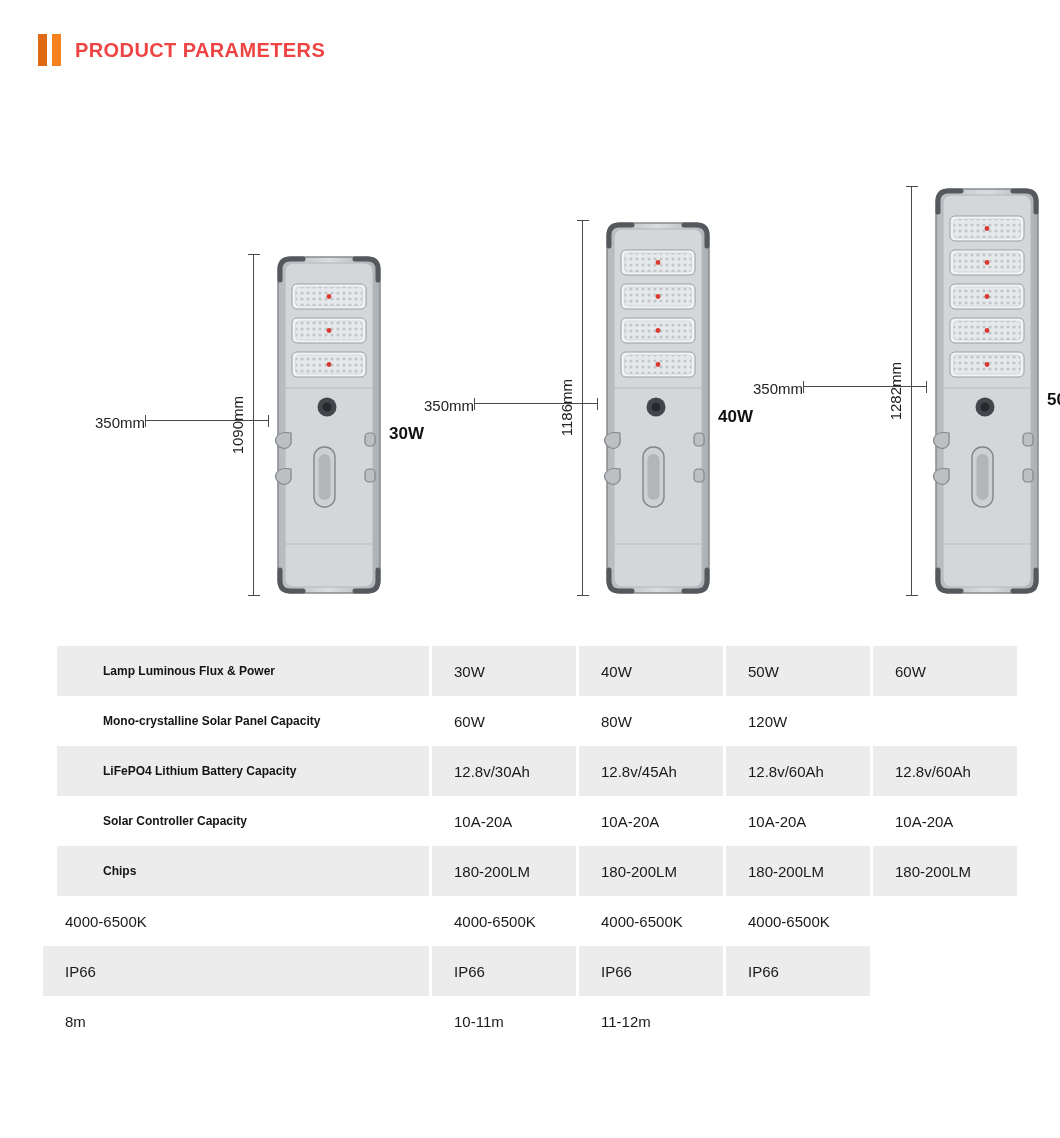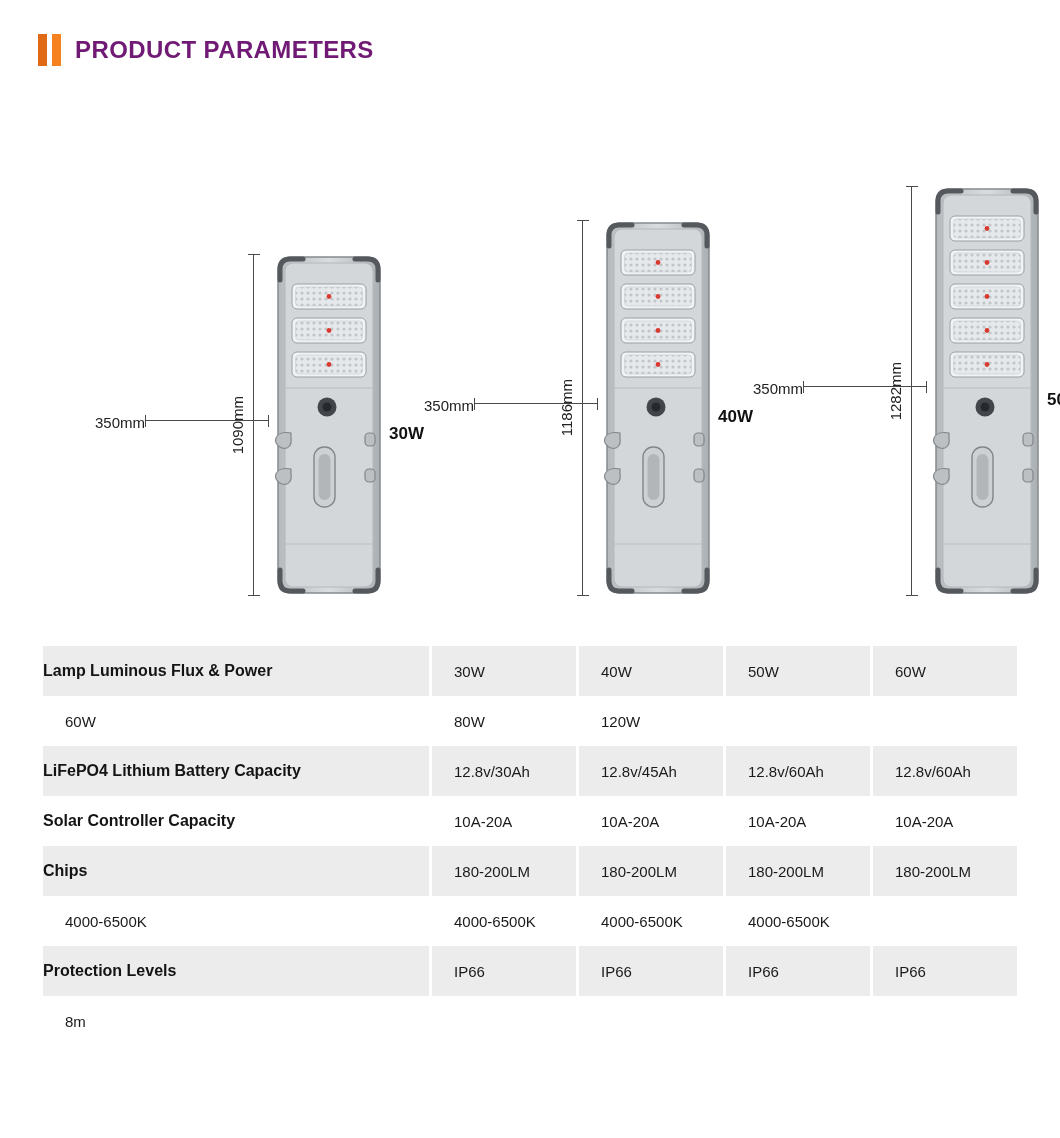--- a/index.html
+++ b/index.html
@@ -4,21 +4,21 @@
 <style>
   * { margin:0; padding:0; box-sizing:border-box; }
   html,body { width:1060px; height:1138px; background:#ffffff;
     font-family:"Liberation Sans","DejaVu Sans",sans-serif; overflow:hidden; }
 
   
   .header { display:flex; align-items:center; gap:14px; padding:34px 0 0 38px; }
   .hbar { display:flex; gap:5px; align-items:center; }
   .hbar .b1 { width:9px; height:32px; background:#e06a14; }
   .hbar .b2 { width:9px; height:32px; background:#f5821f; }
-  .title { font-size:24px; font-weight:bold; color:#701a75; letter-spacing:0.4px; }
+  .title { font-size:20px; font-weight:bold; color:#ef4444; letter-spacing:0.4px; }
 
   
   .products { display:flex; justify-content:space-between; align-items:flex-end;
     padding:0 60px 0 95px; margin-top:86px; }
   .product { display:flex; flex-direction:row; align-items:center; }
   .dim-text { font-size:15px; color:#222; text-align:center; margin-bottom:5px; }
   .dim-h { width:124px; height:0; border-top:1px solid #4a4a4a; position:relative; margin-bottom:9px; }
   .dim-h::before,.dim-h::after { content:''; position:absolute; top:-6px; width:1px; height:12px; background:#4a4a4a; }
   .dim-h::before { left:0; } .dim-h::after { right:0; }
   .lamp-wrap { position:relative; }
@@ -28,21 +28,21 @@
   .dim-v-line { width:0; border-left:1px solid #4a4a4a; position:relative; }
   .dim-v-line::before,.dim-v-line::after { content:''; position:absolute; left:-6px; width:12px; height:1px; background:#4a4a4a; }
   .dim-v-line::before { top:0; } .dim-v-line::after { bottom:0; }
   .p-label { text-align:center; font-size:17px; font-weight:bold; color:#111; margin-top:18px; }
 
   
   .spec-table { width:974px; margin:50px auto 0; display:flex; flex-direction:column; }
   .t-row { display:grid; grid-template-columns:386px 144px 144px 144px 144px; column-gap:3px; height:50px; }
   .t-cell { display:flex; align-items:center; background:#ffffff; }
   .t-row.odd .t-cell { background:#ececec; }
-  .t-label { font-weight:bold; font-size:16px; color:#141414; }
+  .t-label { padding-left:46px; font-weight:bold; font-size:12px; color:#141414;margin-left:14px; }
   .t-val { padding-left:22px; font-size:15px; color:#1a1a1a; }
 </style>
 </head>
 <body>
 
 <svg width="0" height="0" style="position:absolute" aria-hidden="true">
   <defs>
     <linearGradient id="bodyGrad" x1="0" y1="0" x2="1" y2="0">
       <stop offset="0" stop-color="#b6babd"></stop>
       <stop offset="0.5" stop-color="#dadde0"></stop>
@@ -245,20 +245,21 @@
 
   <div class="t-row odd">
     <div class="t-cell t-label">Lamp Luminous Flux &amp; Power</div>
     <div class="t-cell t-val">30W</div>
     <div class="t-cell t-val">40W</div>
     <div class="t-cell t-val">50W</div>
     <div class="t-cell t-val">60W</div>
   </div>
 
   <div class="t-row">
+    <div class="t-cell t-label">Mono-crystalline Solar Panel Capacity</div>
     <div class="t-cell t-val">60W</div>
     <div class="t-cell t-val">80W</div>
     <div class="t-cell t-val">120W</div>
   </div>
 
   <div class="t-row odd">
     <div class="t-cell t-label">LiFePO4 Lithium Battery Capacity</div>
     <div class="t-cell t-val">12.8v/30Ah</div>
     <div class="t-cell t-val">12.8v/45Ah</div>
     <div class="t-cell t-val">12.8v/60Ah</div>
@@ -282,24 +283,25 @@
   </div>
 
   <div class="t-row">
     <div class="t-cell t-val">4000-6500K</div>
     <div class="t-cell t-val">4000-6500K</div>
     <div class="t-cell t-val">4000-6500K</div>
     <div class="t-cell t-val">4000-6500K</div>
   </div>
 
   <div class="t-row odd">
-    <div class="t-cell t-label">Protection Levels</div>
     <div class="t-cell t-val">IP66</div>
     <div class="t-cell t-val">IP66</div>
     <div class="t-cell t-val">IP66</div>
     <div class="t-cell t-val">IP66</div>
   </div>
 
   <div class="t-row">
     <div class="t-cell t-val">8m</div>
+    <div class="t-cell t-val">10-11m</div>
+    <div class="t-cell t-val">11-12m</div>
   </div>
 
 </div>
 
 </body></html>

